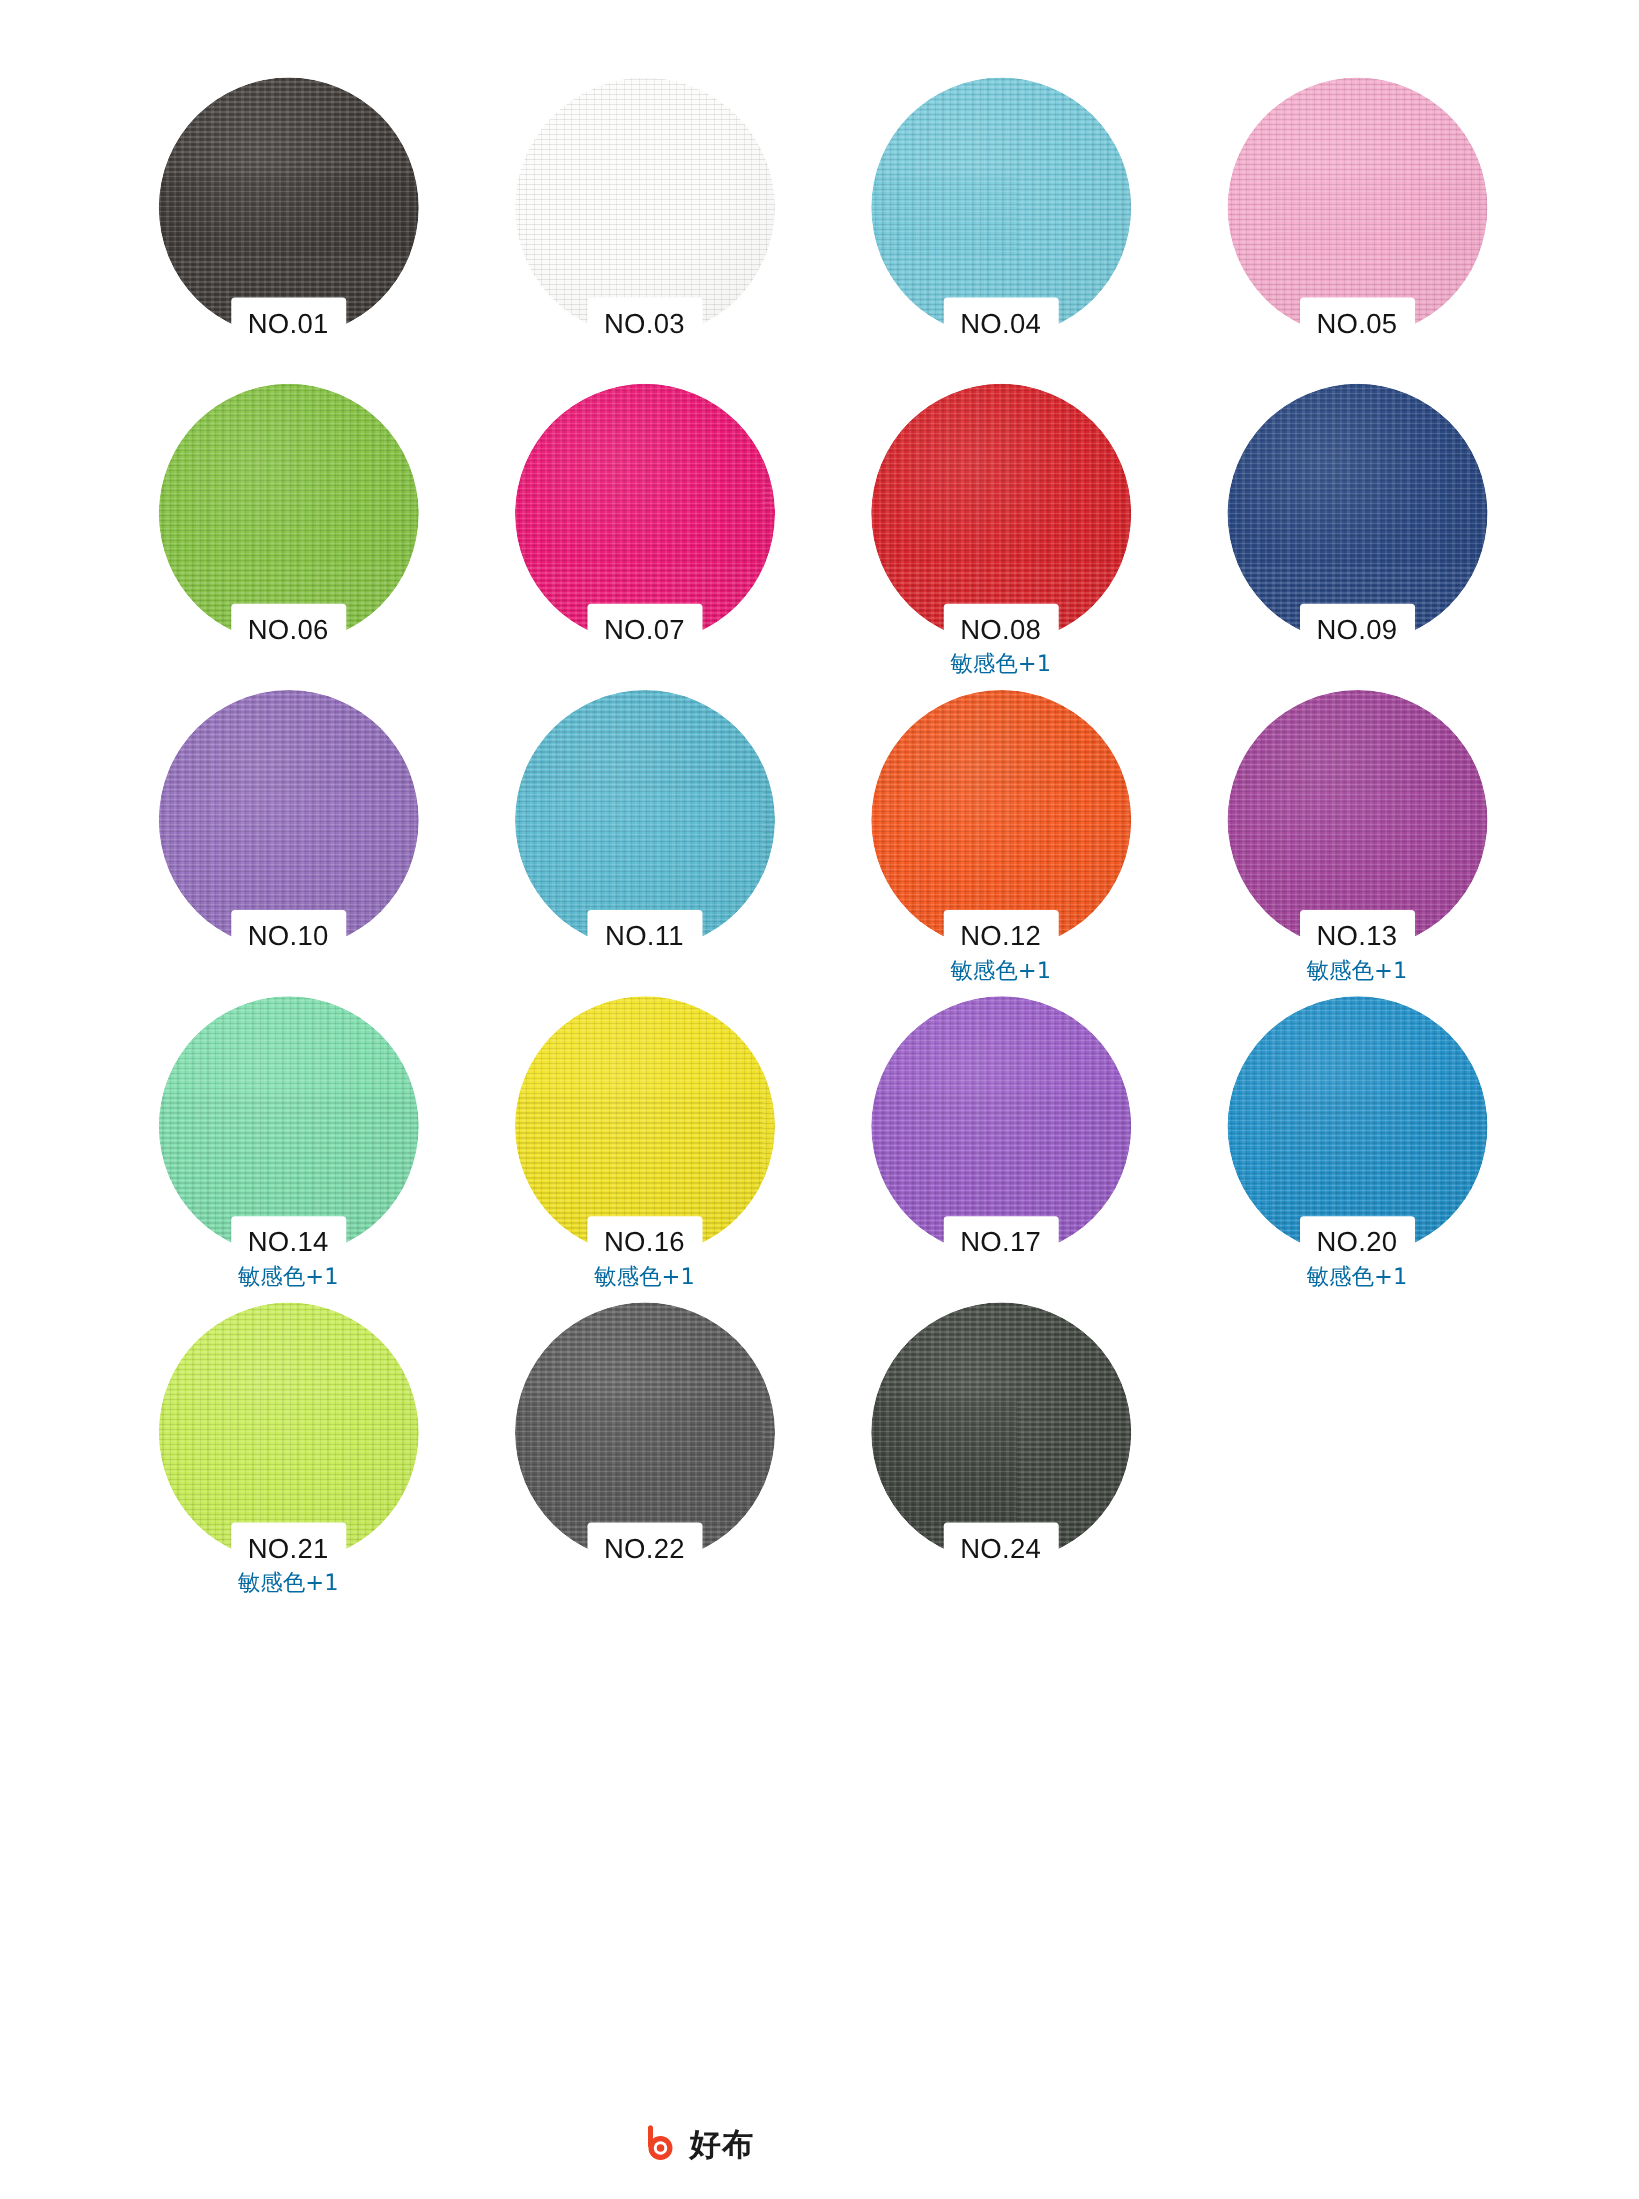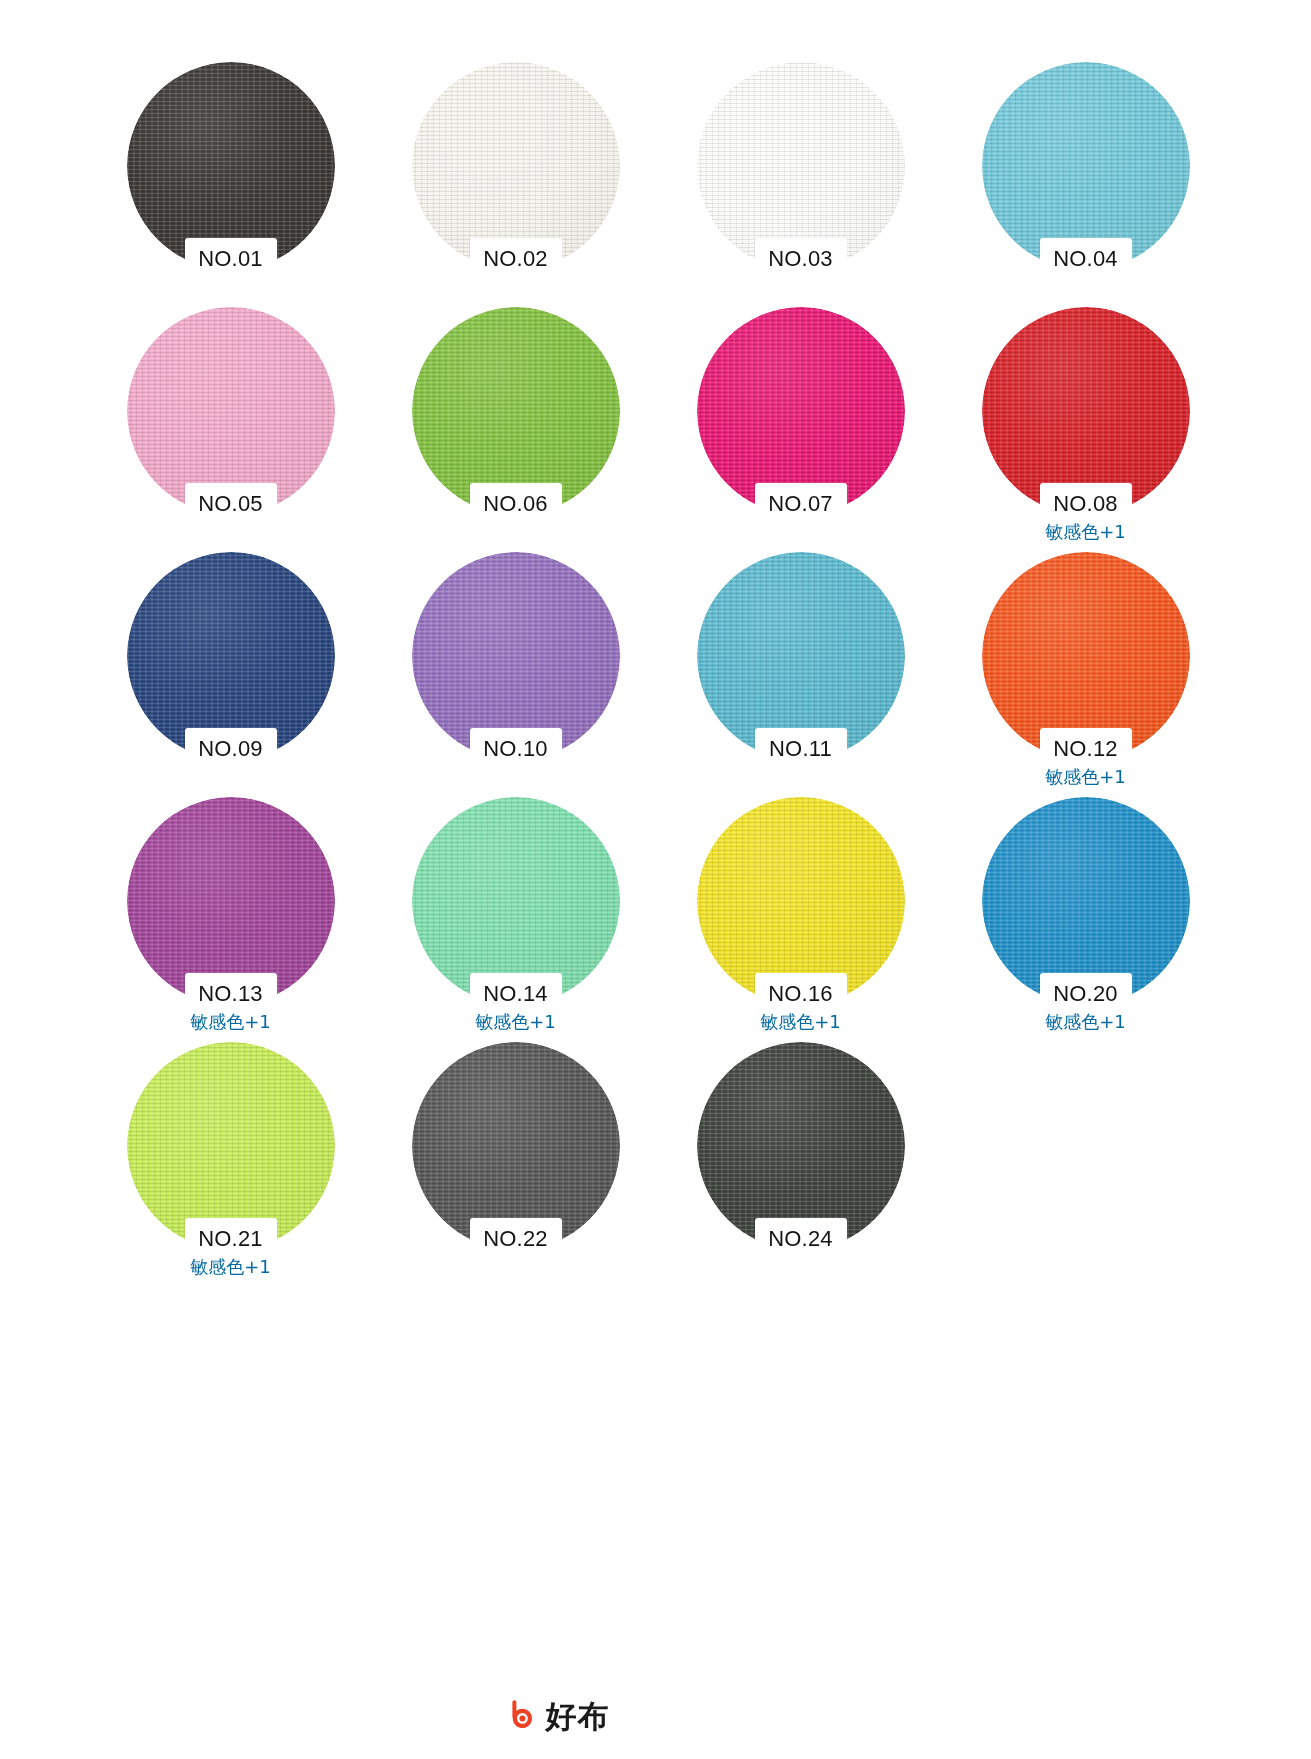--- a/index.html
+++ b/index.html
@@ -156,21 +156,21 @@
   }
 
   .brand-mark {
     width: 34px;
     height: 34px;
     position: relative;
     display: inline-block;
   }
 
   .brand-text {
-    font-size: 31px;
+    font-size: 25px;
     line-height: 34px;
     color: #1b1b1b;
     font-weight: bold;
     font-family: "DejaVu Sans", "Liberation Sans", sans-serif;
     letter-spacing: 1px;
   }
 </style>
 </head>
 <body>
 
@@ -186,33 +186,20 @@
           </div>
           <div class="swatch-notch"></div>
         </div>
         <div class="swatch-labels">
           <div class="swatch-code">NO.01</div>
         </div>
       </div>
       <div class="swatch-cell">
         <div class="swatch-disc-wrap">
           <div class="swatch-disc">
-            <div class="swatch-fill" style="background: rgb(246, 244, 238);"></div>
-            <div class="swatch-weave"></div>
-            <div class="swatch-sheen"></div>
-          </div>
-          <div class="swatch-notch"></div>
-        </div>
-        <div class="swatch-labels">
-          <div class="swatch-code">NO.02</div>
-        </div>
-      </div>
-      <div class="swatch-cell">
-        <div class="swatch-disc-wrap">
-          <div class="swatch-disc">
             <div class="swatch-fill" style="background: rgb(252, 252, 251);"></div>
             <div class="swatch-weave"></div>
             <div class="swatch-sheen"></div>
           </div>
           <div class="swatch-notch"></div>
         </div>
         <div class="swatch-labels">
           <div class="swatch-code">NO.03</div>
         </div>
       </div>
@@ -368,20 +355,33 @@
           <div class="swatch-disc">
             <div class="swatch-fill" style="background: rgb(242, 227, 36);"></div>
             <div class="swatch-weave"></div>
             <div class="swatch-sheen"></div>
           </div>
           <div class="swatch-notch"></div>
         </div>
         <div class="swatch-labels">
           <div class="swatch-code">NO.16</div>
           <div class="swatch-note">敏感色+1</div>
+        </div>
+      </div>
+      <div class="swatch-cell">
+        <div class="swatch-disc-wrap">
+          <div class="swatch-disc">
+            <div class="swatch-fill" style="background: rgb(155, 95, 201);"></div>
+            <div class="swatch-weave"></div>
+            <div class="swatch-sheen"></div>
+          </div>
+          <div class="swatch-notch"></div>
+        </div>
+        <div class="swatch-labels">
+          <div class="swatch-code">NO.17</div>
         </div>
       </div>
       <div class="swatch-cell">
         <div class="swatch-disc-wrap">
           <div class="swatch-disc">
             <div class="swatch-fill" style="background: rgb(33, 144, 200);"></div>
             <div class="swatch-weave"></div>
             <div class="swatch-sheen"></div>
           </div>
           <div class="swatch-notch"></div>

